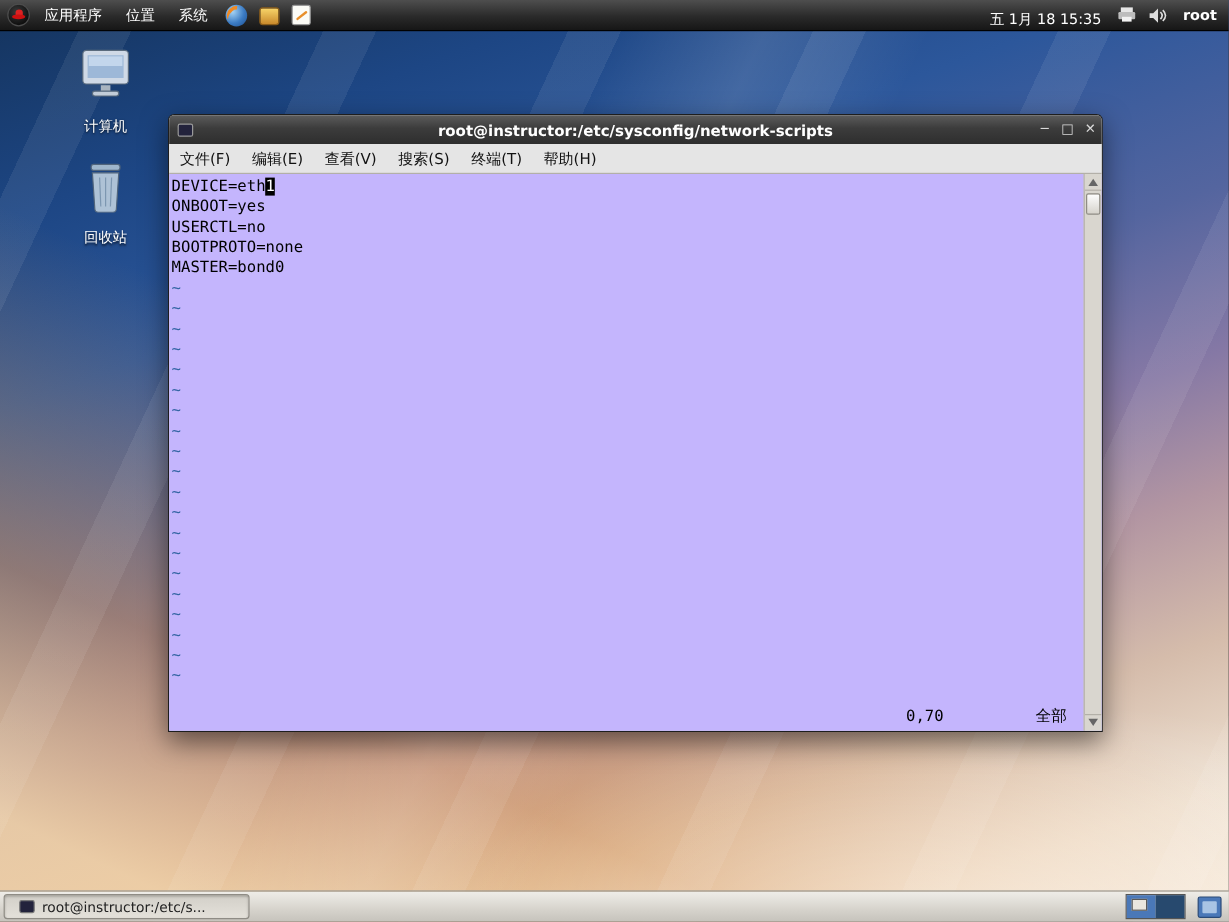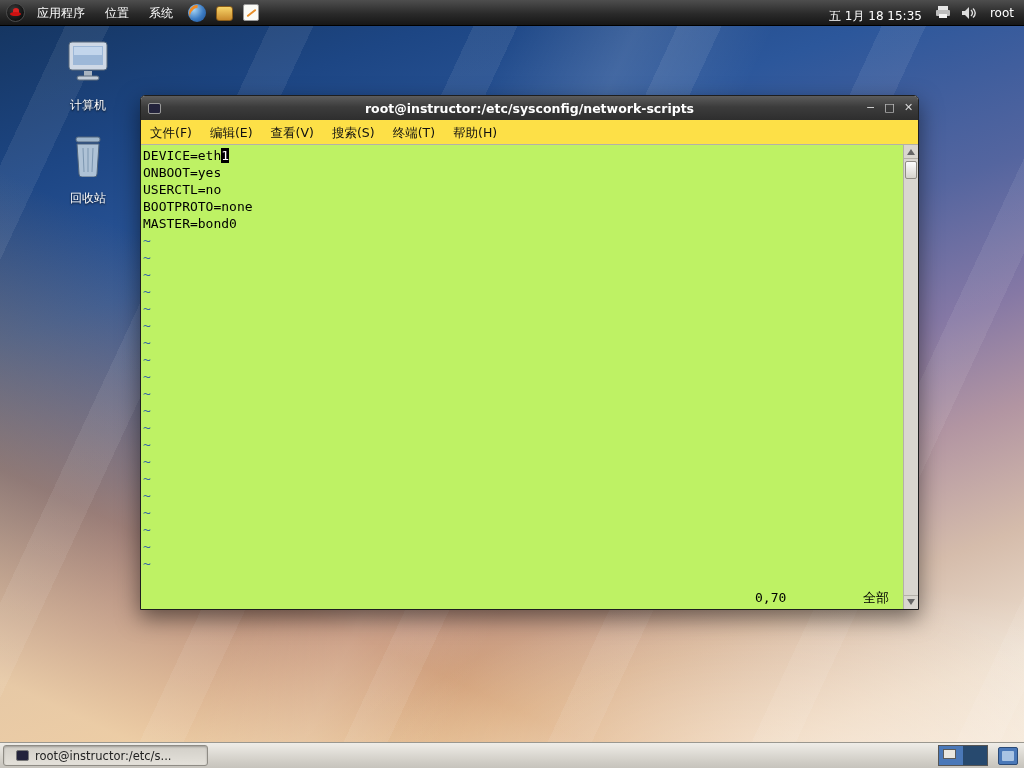--- a/index.html
+++ b/index.html
@@ -37,21 +37,21 @@
     border-radius:50%; border-top:3px solid #f08a24; border-right:3px solid transparent;
     transform:rotate(-40deg); }
   .launcher.mailer { width:17px; height:15px; margin-top:2px; border-radius:3px;
     background:linear-gradient(#f7d469,#c98a2c); border:1px solid #8a5d1a; }
   .launcher.gedit { width:16px; height:17px; background:#fbfbf6; border:1px solid #999;
     border-radius:2px; }
   .launcher.gedit::after { content:""; position:absolute; left:2px; top:7px; width:11px; height:2px;
     background:#e88f2a; transform:rotate(-38deg); border-radius:1px; }
   .clock { padding:0 8px; white-space:nowrap;margin-top:8px; }
   .tray { width:18px; height:16px; margin:0 4px; display:inline-flex; align-items:center; justify-content:center; }
-  .user { font-weight:normal; padding:0 10px 0 8px; }
+  .user { font-weight:bold; padding:0 10px 0 8px; }
 
   
   .desktop-icons { position:absolute; left:36px; top:40px; width:104px; z-index:5; }
   .dicon { width:104px; text-align:center; margin-bottom:22px; cursor:default; }
   .dicon svg { display:block; margin:0 auto; }
   .dlabel { display:inline-block; margin-top:15px; font-size:12px; color:#fff;
     text-shadow:0 1px 2px rgba(0,0,0,0.85); line-height:1.15;text-align:right; }
 
   
   .window { position:absolute; left:140px; top:95px; width:779px; height:515px;
@@ -60,25 +60,25 @@
   .titlebar { height:24px; flex:0 0 24px; border-radius:4px 4px 0 0;
     background:linear-gradient(#5c5c5c,#3c3c3c 45%,#2e2e2e);
     display:flex; align-items:center; color:#fff; position:relative; }
   .win-icon { width:13px; height:11px; margin-left:7px; background:#23233c;
     border:1px solid #9a9a9a; border-radius:2px; flex:0 0 auto; }
   .title { position:absolute; left:0; right:0; text-align:center; font-size:12.5px;
     font-weight:bold; pointer-events:none; }
   .win-buttons { margin-left:auto; display:flex; align-items:center; z-index:2; }
   .win-buttons span { width:19px; text-align:center; font-size:11px; color:#d9d9d9;
     line-height:24px; cursor:default; }
-  .menubar { height:25px; flex:0 0 25px; background:#fde047; border-bottom:1px solid #b3b0a8;
+  .menubar { height:25px; flex:0 0 25px; background:#e5e5e5; border-bottom:1px solid #b3b0a8;
     display:flex; align-items:center; font-size:12.5px; color:#111; }
   .mitem { padding:0 9px; line-height:25px; }
 
-  .term { flex:1 1 auto; position:relative; background:#bef264; overflow:hidden;
+  .term { flex:1 1 auto; position:relative; background:#c4b5fd; overflow:hidden;
     font-family:"DejaVu Sans Mono","Liberation Mono",monospace; font-size:13px; color:#000;
     padding:2px 16px 0 2px; }
   .term-line { height:17px; line-height:17px; white-space:pre; }
   .tilde { color:#3465a4; }
   .cursor { background:#000; color:#fff; }
   .statusline { position:absolute; bottom:3px; left:0; right:16px; height:17px; line-height:17px; }
   .statusline .ruler { position:absolute; left:614px; }
   .statusline .scope { position:absolute; left:722px; }
 
   .scrollbar { position:absolute; top:0; bottom:0; right:0; width:15px;

